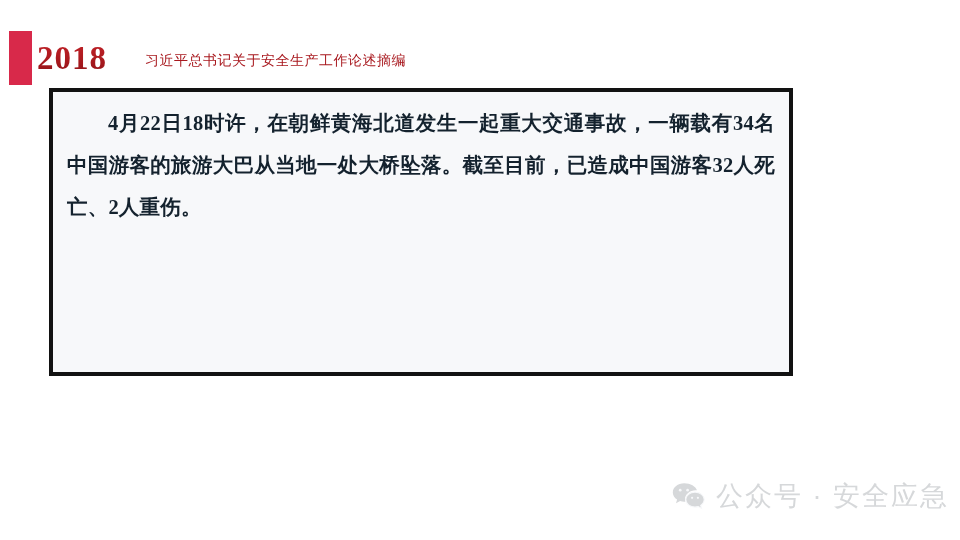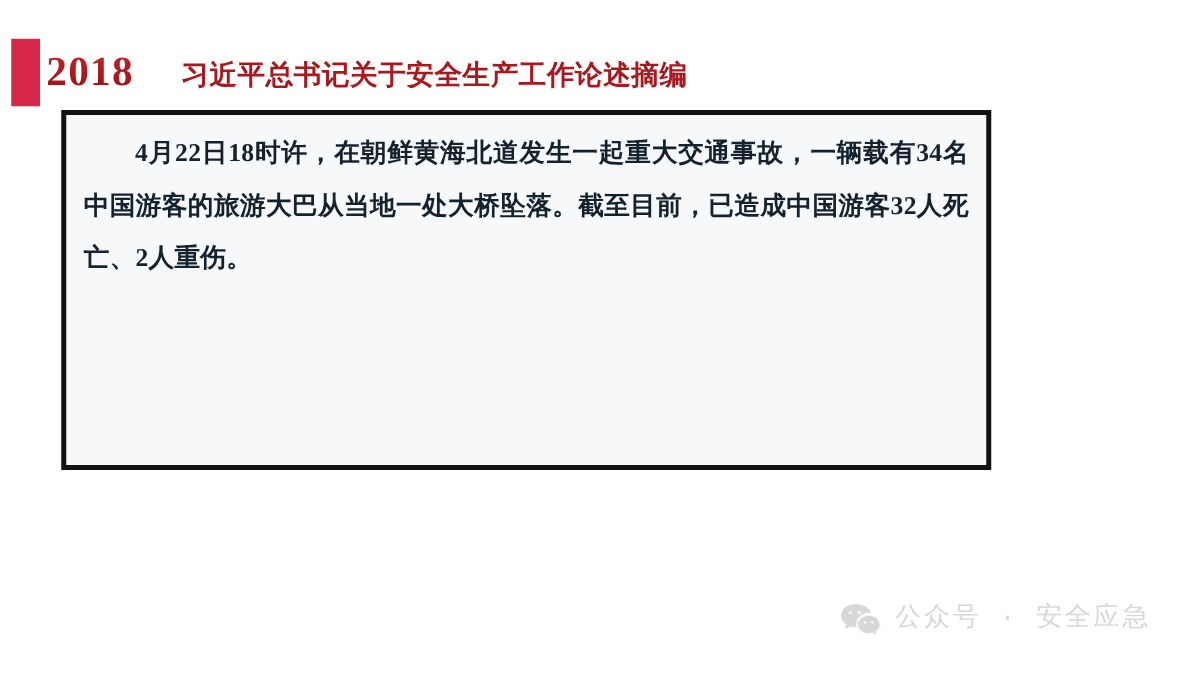--- a/index.html
+++ b/index.html
@@ -45,22 +45,22 @@
     -webkit-background-clip: text;
     background-clip: text;
     -webkit-text-fill-color: transparent;
     white-space: nowrap;
   }
   .header-title {
     position: absolute;
     left: 145px;
     top: 47px;
     font-family: "Liberation Sans", "DejaVu Sans", sans-serif;
-    font-weight: bold;
-    font-size: 22px;
+    font-weight: normal;
+    font-size: 14px;
     line-height: 26px;
     letter-spacing: 0.5px;
     color: #a8181e;
     white-space: nowrap;
   }
 
   
   .content-box {
     position: absolute;
     left: 49px;
@@ -104,22 +104,22 @@
     align-items: center;
     gap: 11px;
     opacity: 1;
   }
   .wechat-icon {
     width: 33px;
     height: 29px;
     flex: 0 0 auto;
   }
   .watermark-text {
-    font-family: Liberation Mono, monospace;
-    font-size: 21px;
+    font-family: Liberation Sans, sans-serif;
+    font-size: 27px;
     line-height: 30px;
     color: #d6d8da;
     letter-spacing: 2px;
     white-space: nowrap;
   }
 </style>
 </head>
 <body>
 
 <div class="header">

